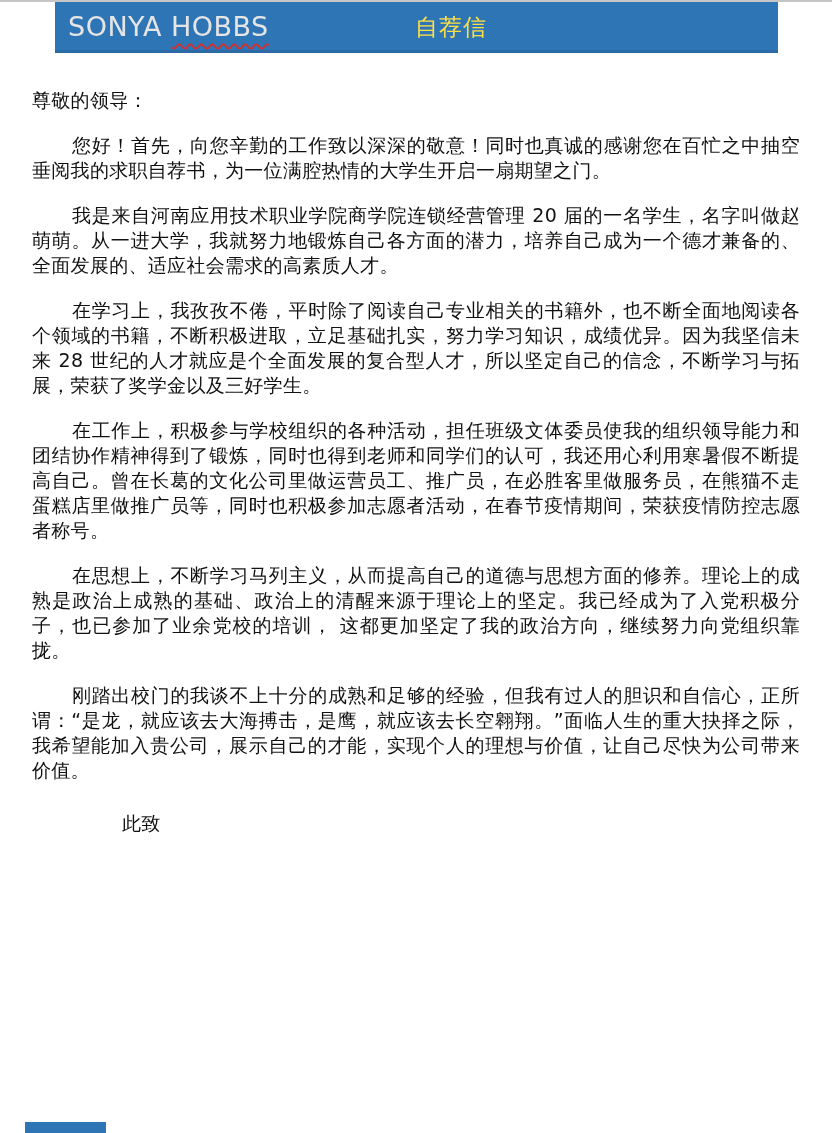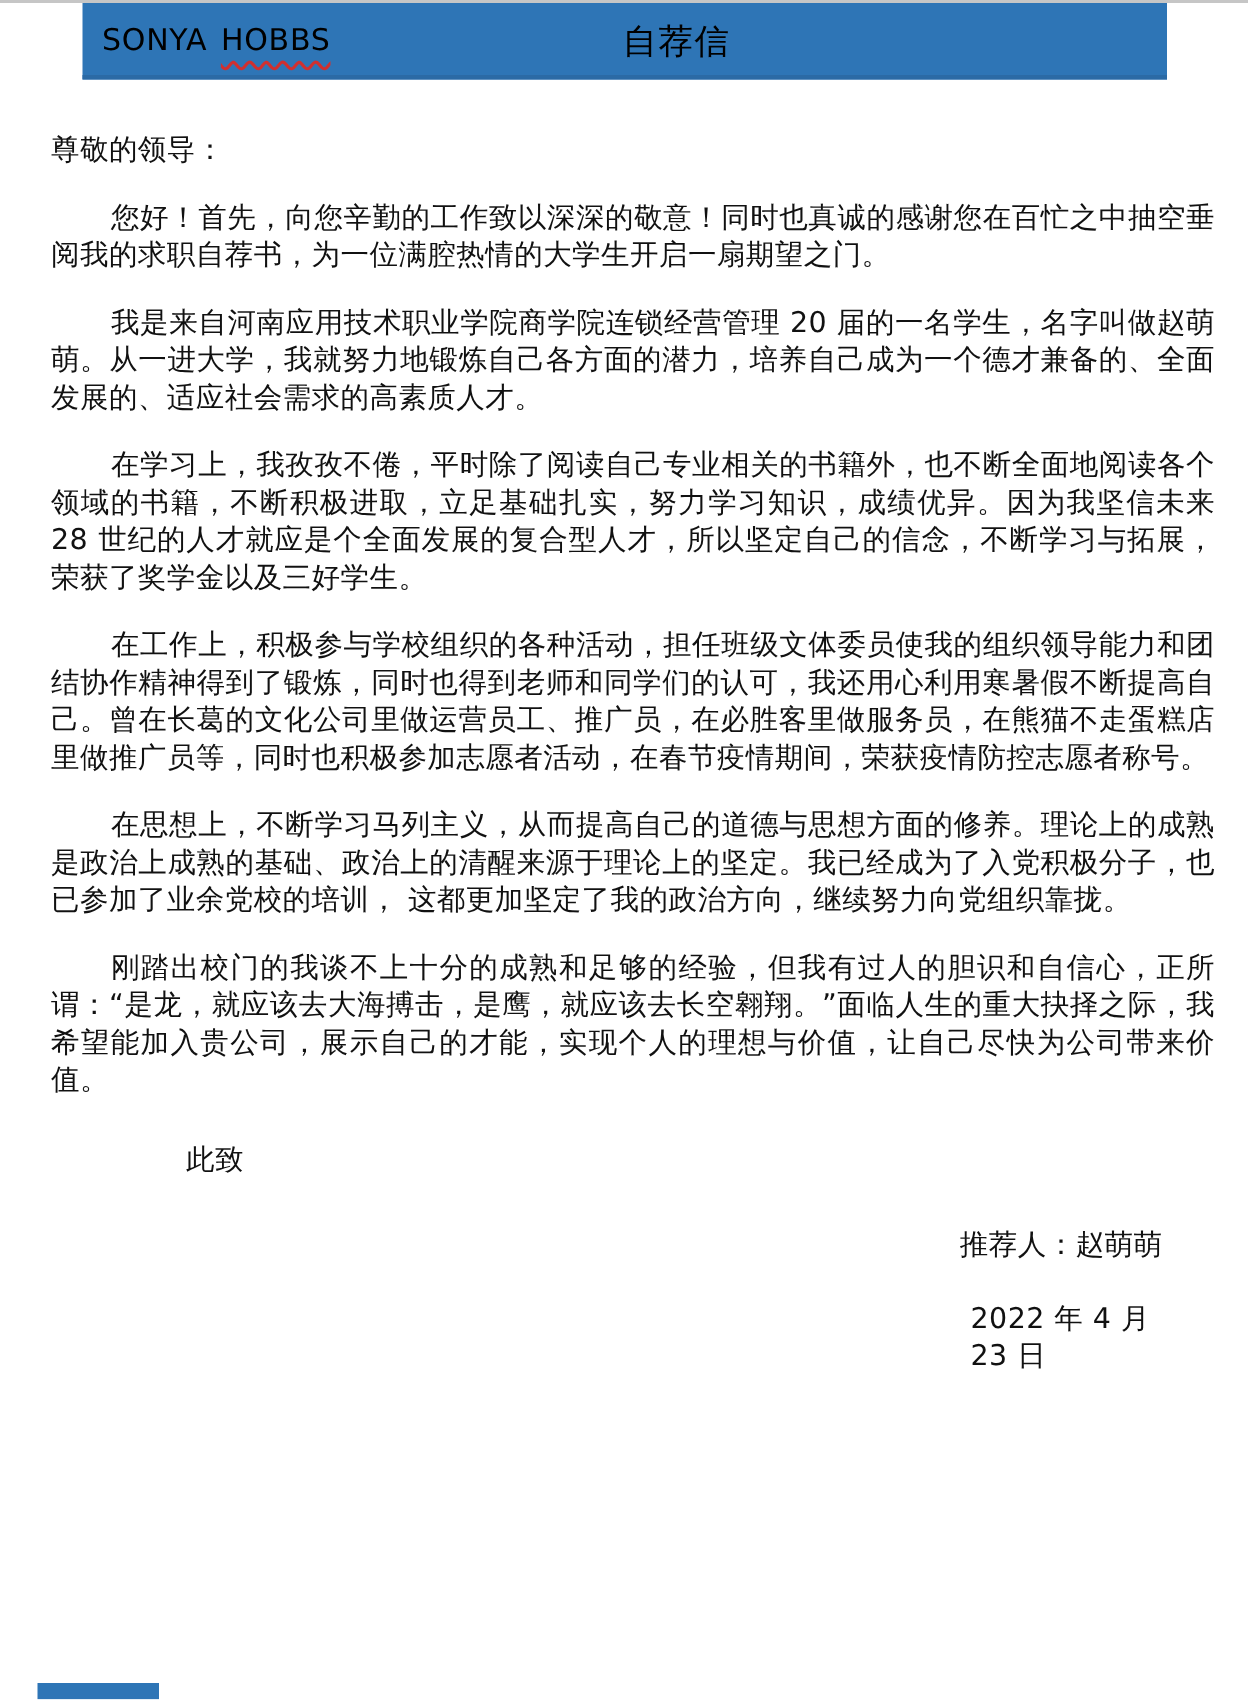--- a/index.html
+++ b/index.html
@@ -28,53 +28,52 @@
     left: 55px;
     width: 723px;
     height: 48px;
     background: #2E75B6;
     border-bottom: 3px solid #2b6aa5;
     display: flex;
     align-items: center;
   }
   .header-name {
     margin-left: 13px;
-    font-size: 20px;
+    font-size: 27px;
     font-weight: 400;
-    color: #000000;
+    color: #e5e5e5;
     letter-spacing: 0.5px;
     white-space: nowrap;
   }
   .header-name .part1 { margin-right: 9px; }
   .header-name .part2 {
     text-decoration-line: underline;
     text-decoration-style: wavy;
     text-decoration-color: #d03030;
     text-decoration-thickness: 1.5px;
     text-underline-offset: 7px;
   }
   .header-title {
     position: absolute;
     left: 360px;
     top: 10px;
     font-size: 23px;
-    color: #000000;
+    color: #fde047;
     letter-spacing: 1px;
   }
   .body {
     position: absolute;
     top: 53px;
     left: 0;
     right: 0;
-    padding: 0 22px;
+    padding: 0 32px;
     font-size: 19px;
     line-height: 25px;
     text-align: justify;
     letter-spacing: 0.3px;
-    margin-left: 12px;
   }
   .salutation {
     margin: 35px 0 0 0;
   }
   .para {
     margin: 20px 0 0 0;
     text-indent: 40px;
   }
   .close-cizhi {
     margin: 28px 0 0 0;
@@ -126,21 +125,17 @@
 
     <p class="para">您好！首先，向您辛勤的工作致以深深的敬意！同时也真诚的感谢您在百忙之中抽空垂阅我的求职自荐书，为一位满腔热情的大学生开启一扇期望之门。</p>
     <p class="para">我是来自河南应用技术职业学院商学院连锁经营管理 20 届的一名学生，名字叫做赵萌萌。从一进大学，我就努力地锻炼自己各方面的潜力，培养自己成为一个德才兼备的、全面发展的、适应社会需求的高素质人才。</p>
     <p class="para">在学习上，我孜孜不倦，平时除了阅读自己专业相关的书籍外，也不断全面地阅读各个领域的书籍，不断积极进取，立足基础扎实，努力学习知识，成绩优异。因为我坚信未来 28 世纪的人才就应是个全面发展的复合型人才，所以坚定自己的信念，不断学习与拓展，荣获了奖学金以及三好学生。</p>
     <p class="para">在工作上，积极参与学校组织的各种活动，担任班级文体委员使我的组织领导能力和团结协作精神得到了锻炼，同时也得到老师和同学们的认可，我还用心利用寒暑假不断提高自己。曾在长葛的文化公司里做运营员工、推广员，在必胜客里做服务员，在熊猫不走蛋糕店里做推广员等，同时也积极参加志愿者活动，在春节疫情期间，荣获疫情防控志愿者称号。</p>
     <p class="para">在思想上，不断学习马列主义，从而提高自己的道德与思想方面的修养。理论上的成熟是政治上成熟的基础、政治上的清醒来源于理论上的坚定。我已经成为了入党积极分子，也已参加了业余党校的培训， 这都更加坚定了我的政治方向，继续努力向党组织靠拢。</p>
     <p class="para">刚踏出校门的我谈不上十分的成熟和足够的经验，但我有过人的胆识和自信心，正所谓：“是龙，就应该去大海搏击，是鹰，就应该去长空翱翔。”面临人生的重大抉择之际，我希望能加入贵公司，展示自己的才能，实现个人的理想与价值，让自己尽快为公司带来价值。</p>
 
     <p class="close-cizhi">此致</p>
 
-    <div class="signature">
-      <p class="sig-recommender">推荐人：赵萌萌</p>
-      <p class="sig-date">2022 年 4 月 23 日</p>
-    </div>
   </div>
 
   <div class="next-page-sliver"></div>
 
 </div>
 
 </body></html>

